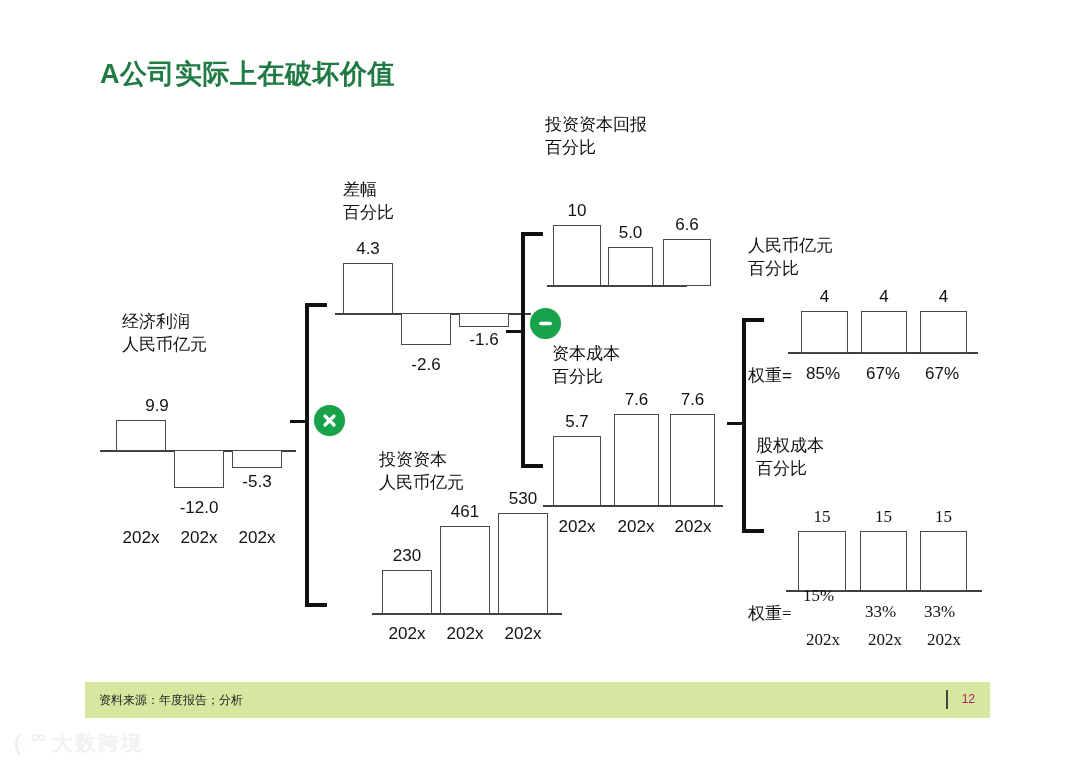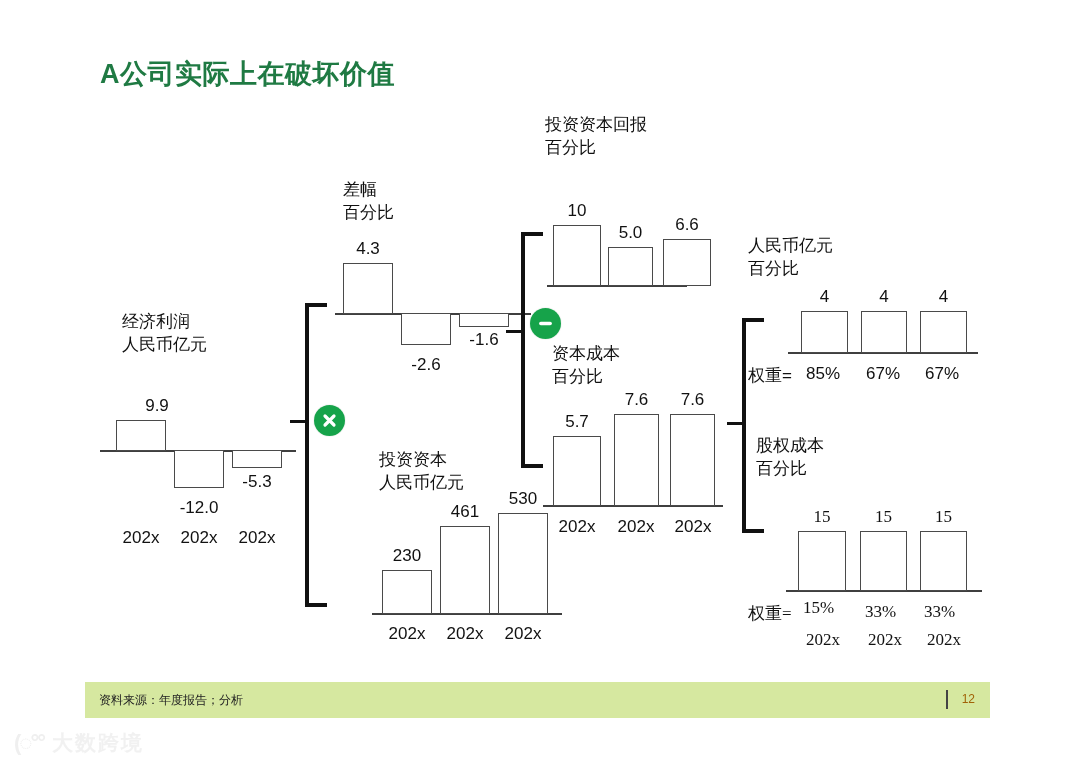--- a/index.html
+++ b/index.html
@@ -63,21 +63,21 @@
     background:#d6e8a0;
   }
   .footer-src{
     position:absolute;left:14px;top:10px;font-size:12px;color:#222;
     white-space:nowrap;
   }
   .footer-divider{
     position:absolute;right:42px;top:8px;width:2px;height:19px;background:#444;
   }
   .footer-page{
-    position:absolute;right:15px;top:10px;font-size:12px;color:#a16207;
+    position:absolute;right:15px;top:10px;font-size:12px;color:#be185d;
   }
 
   
   .watermark{
     position:absolute;left:14px;top:729px;display:flex;align-items:center;gap:8px;
     opacity:.55;
   }
   .wm-mark{font-size:22px;color:#e2e2e2;font-weight:bold;letter-spacing:-2px;}
   .wm-text{font-size:21px;color:#e6e6e6;font-weight:bold;letter-spacing:2px;}
 </style>
@@ -239,21 +239,21 @@
 
     <div class="bar dark" style="left:50px;top:97px;width:48px;height:60px;"></div>
     <div class="bar dark" style="left:112px;top:97px;width:47px;height:60px;"></div>
     <div class="bar dark" style="left:172px;top:97px;width:47px;height:60px;"></div>
 
     <div class="val" style="left:50px;top:73px;width:48px;">15</div>
     <div class="val" style="left:112px;top:73px;width:47px;">15</div>
     <div class="val" style="left:172px;top:73px;width:47px;">15</div>
 
     <div class="wt" style="left:0px;top:168px;">权重=</div>
-    <div class="wt" style="left:55px;top:164px;">15%</div>
+    <div class="wt" style="left:55px;top:152px;">15%</div>
     <div class="wt" style="left:117px;top:168px;">33%</div>
     <div class="wt" style="left:176px;top:168px;">33%</div>
 
     <div class="yr" style="left:45px;top:196px;width:60px;">202x</div>
     <div class="yr" style="left:107px;top:196px;width:60px;">202x</div>
     <div class="yr" style="left:166px;top:196px;width:60px;">202x</div>
   </div>
 
   <div class="footer">
     <div class="footer-src">资料来源：年度报告；分析</div>

